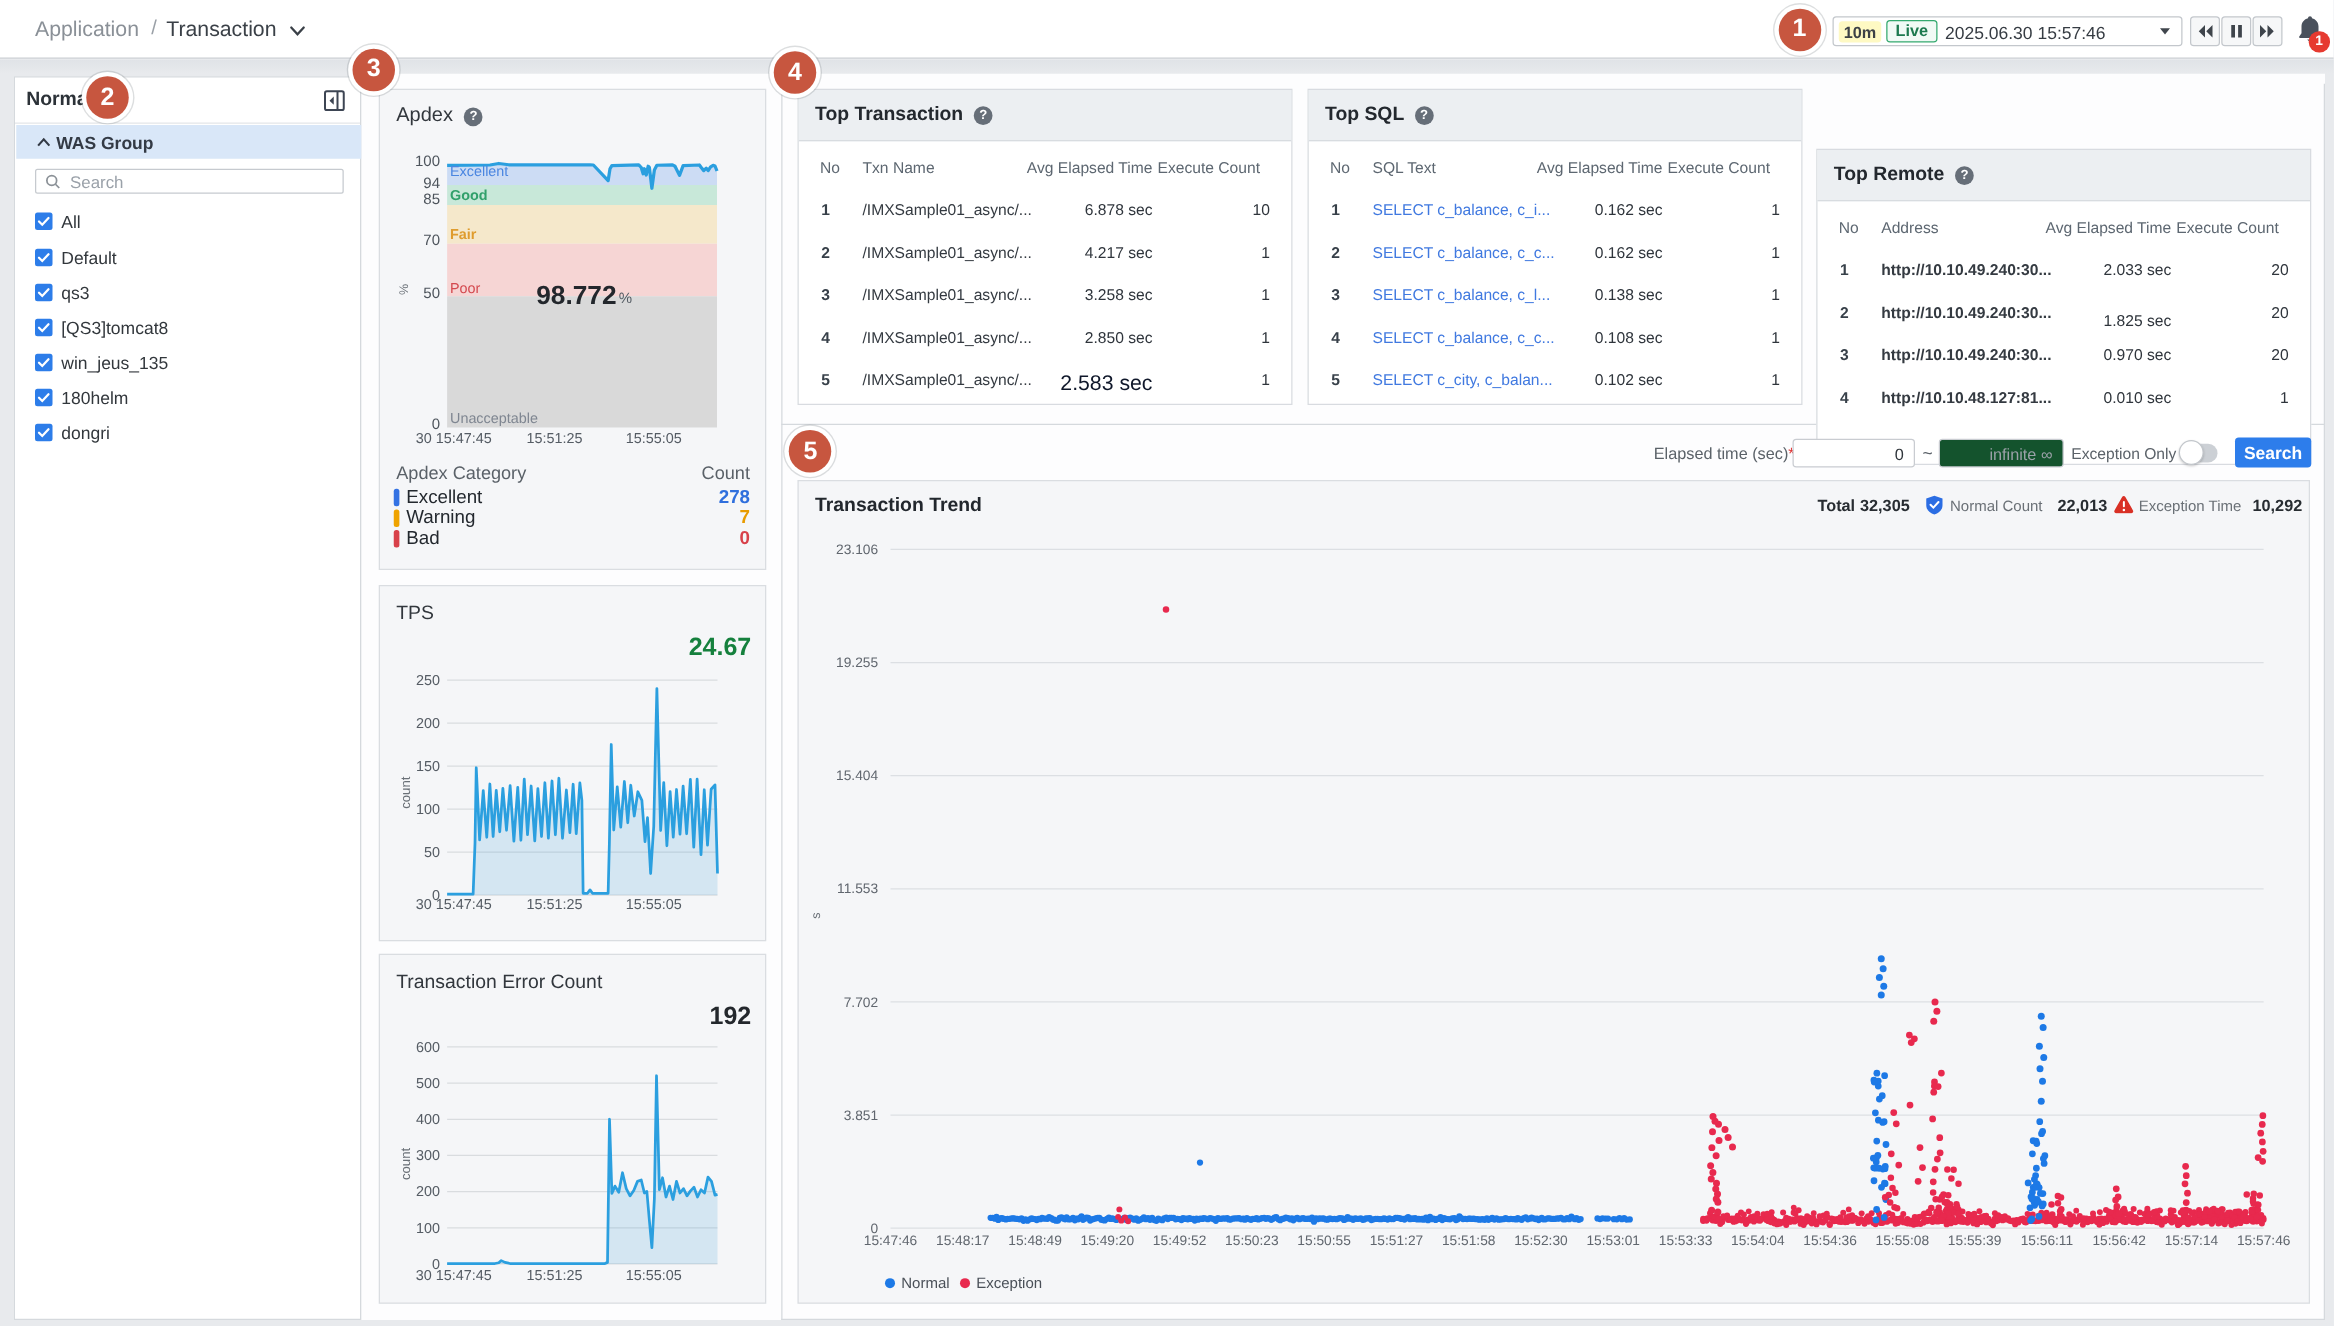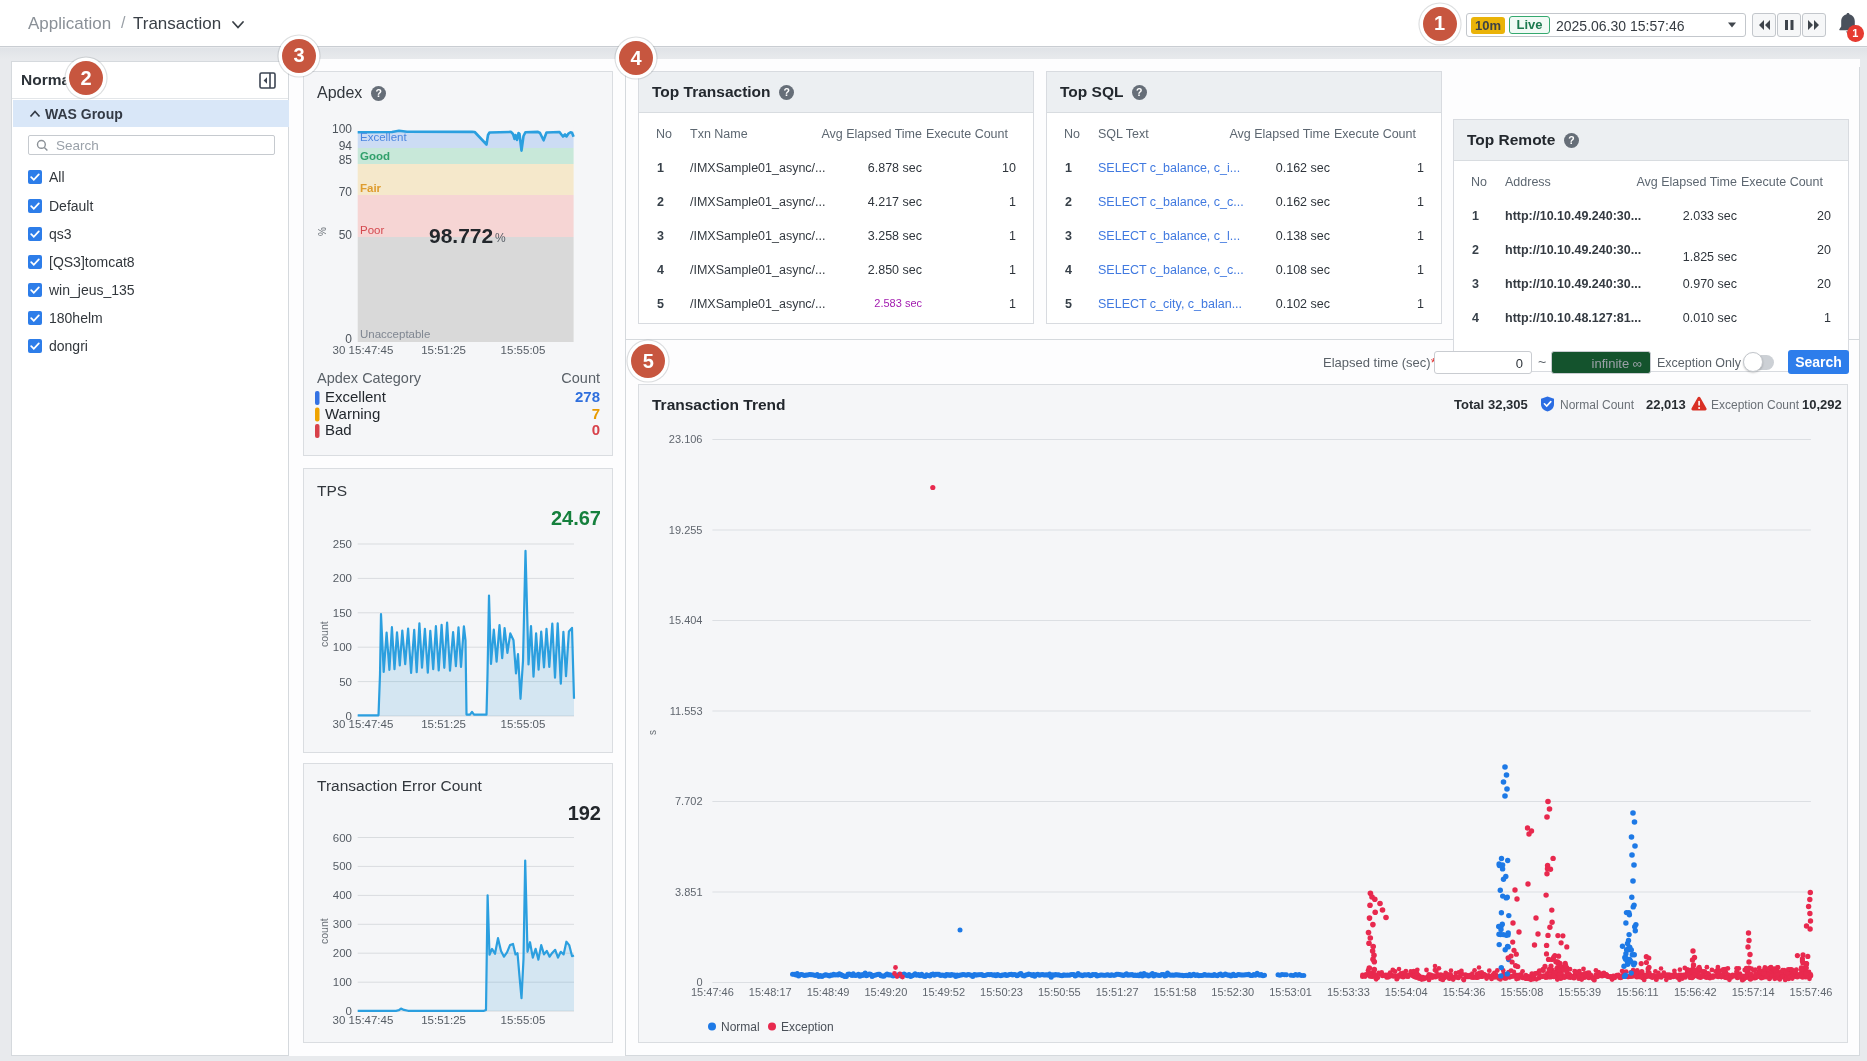--- a/index.html
+++ b/index.html
@@ -21,21 +21,21 @@
 <div class="abs" style="left:0; top:0; width:1867px; height:47px; background:#fff; border-bottom:1px solid #c9cdd2; z-index:10;"></div>
 <div class="abs" style="left:0; top:48px; width:1867px; height:11px; background:linear-gradient(#e0e3e7,#e8eaed); z-index:9;"></div>
 <div class="abs" style="left:28px; top:14px; font-size:17px; color:#8a9097; z-index:11;">Application</div>
 <div class="abs" style="left:121px; top:14px; font-size:16px; color:#9aa0a7; z-index:11;">/</div>
 <div class="abs" style="left:133px; top:14px; font-size:17px; color:#3a4047; font-weight:500; z-index:11;">Transaction</div>
 <svg class="abs" style="left:231px; top:20px; z-index:11;" width="14" height="10" viewBox="0 0 14 10">
     <path d="M2 2 L7 7.5 L12 2" stroke="#3a4047" stroke-width="1.8" fill="none" stroke-linecap="round"></path>
   </svg>
 
 <div class="abs" style="left:1466px; top:13px; width:280px; height:24px; background:#fff; border:1px solid #c3c7cc; border-radius:3px; z-index:11;"></div>
-<div class="abs" style="left:1471px; top:16.5px; width:34px; height:17px; background:#eab308; border-radius:3px; font-size:13px; font-weight:bold; color:#3c4146; text-align:center; line-height:17px; z-index:12;">10m</div>
+<div class="abs" style="left:1471px; top:16.5px; width:34px; height:17px; background:#fef9c3; border-radius:3px; font-size:13px; font-weight:bold; color:#3c4146; text-align:center; line-height:17px; z-index:12;">10m</div>
 <div class="abs" style="left:1509px; top:16px; width:41px; height:18px; background:#f1faf5; border:1px solid #35a96f; border-radius:3px; font-size:13px; font-weight:bold; color:#1d7a4f; text-align:center; line-height:16px; z-index:12;">Live</div>
 <div class="abs" style="left:1556px; top:17.5px; font-size:14px; color:#363c43; z-index:12;">2025.06.30 15:57:46</div>
 <svg class="abs" style="left:1727px; top:21px; z-index:12;" width="10" height="8" viewBox="0 0 10 8">
     <path d="M1 1.5 L5 6.5 L9 1.5 Z" fill="#40464d"></path>
   </svg>
 
 <div class="abs" style="left:1752px; top:13px; width:24px; height:24px; background:#f6f7f8; border:1px solid #c3c7cc; border-radius:3px; z-index:11;">
  <svg width="22" height="22" viewBox="0 0 22 22">
       <path d="M11 6 L6 11 L11 16 Z M17 6 L12 11 L17 16 Z" fill="#3e444b"></path>
     </svg></div>
@@ -232,21 +232,21 @@
 <div class="abs" style="left:18px; top:157px; font-size:12.5px; font-weight:bold; color:#374049;">3</div>
 <div class="abs" style="left:51px; top:157px; font-size:12.5px; font-weight:normal; color:#343a41;">/IMXSample01_async/...</div>
 <div class="abs" style="left:150px; top:157px; width:133px; font-size:12.5px; color:#2f353c; text-align:right;">3.258 sec</div>
 <div class="abs" style="left:272px; top:157px; width:105px; font-size:12.5px; color:#2f353c; text-align:right;">1</div>
 <div class="abs" style="left:18px; top:191px; font-size:12.5px; font-weight:bold; color:#374049;">4</div>
 <div class="abs" style="left:51px; top:191px; font-size:12.5px; font-weight:normal; color:#343a41;">/IMXSample01_async/...</div>
 <div class="abs" style="left:150px; top:191px; width:133px; font-size:12.5px; color:#2f353c; text-align:right;">2.850 sec</div>
 <div class="abs" style="left:272px; top:191px; width:105px; font-size:12.5px; color:#2f353c; text-align:right;">1</div>
 <div class="abs" style="left:18px; top:225px; font-size:12.5px; font-weight:bold; color:#374049;">5</div>
 <div class="abs" style="left:51px; top:225px; font-size:12.5px; font-weight:normal; color:#343a41;">/IMXSample01_async/...</div>
-<div class="abs" style="left:150px; top:225px; width:133px; font-size:11px; color:#a21caf; text-align:right;">2.583 sec</div>
+<div class="abs" style="left:150px; top:225px; width:133px; font-size:17px; color:#0f172a; text-align:right;">2.583 sec</div>
 <div class="abs" style="left:272px; top:225px; width:105px; font-size:12.5px; color:#2f353c; text-align:right;">1</div>
 </div>
 
 <div class="tbl-panel" style="left:1046px; top:71px; width:396px; height:253px; z-index:6;">
 <div class="abs" style="left:0; top:0; width:394px; height:41px; background:#eceff2; border-bottom:1px solid #d8dce0;"></div>
 <div class="abs" style="left:13px; top:11px; font-size:15.5px; font-weight:bold; color:#23282e;">Top SQL &nbsp;<span class="qmark">?</span></div>
 <div class="abs" style="left:17px; top:55px; font-size:12.5px; color:#5d6771;">No</div>
 <div class="abs" style="left:51px; top:55px; font-size:12.5px; color:#5d6771;">SQL Text</div>
 <div class="abs" style="left:150px; top:55px; width:133px; font-size:12.5px; color:#5d6771; text-align:right;">Avg Elapsed Time</div>
 <div class="abs" style="left:272px; top:55px; width:97px; font-size:12.5px; color:#5d6771; text-align:right;">Execute Count</div>
@@ -318,21 +318,21 @@
       <path d="M7.5 0.5 L14 2.8 L14 8 C14 12 11.2 14.6 7.5 15.5 C3.8 14.6 1 12 1 8 L1 2.8 Z" fill="#2b6de3"></path>
       <path d="M4.4 7.8 L6.7 10.1 L10.8 5.6" stroke="#fff" stroke-width="1.6" fill="none" stroke-linecap="round"></path>
     </svg>
   <div class="abs" style="left:921px; top:13px; font-size:12px; color:#6a7076;">Normal Count</div>
   <div class="abs" style="left:1007px; top:12px; font-size:13px; color:#272c31; font-weight:bold;">22,013</div>
   <svg class="abs" style="left:1052px; top:11px;" width="16" height="15" viewBox="0 0 16 15">
       <path d="M8 0.8 C8.5 0.8 9 1.1 9.3 1.6 L15.4 12.3 C16 13.3 15.3 14.5 14.1 14.5 L1.9 14.5 C0.7 14.5 0 13.3 0.6 12.3 L6.7 1.6 C7 1.1 7.5 0.8 8 0.8 Z" fill="#d93025"></path>
       <rect x="7.3" y="4.7" width="1.6" height="5" rx="0.8" fill="#fff"></rect>
       <circle cx="8.1" cy="12" r="1" fill="#fff"></circle>
     </svg>
-  <div class="abs" style="left:1072px; top:13px; font-size:12px; color:#6a7076;">Exception Count</div>
+  <div class="abs" style="left:1072px; top:13px; font-size:12px; color:#6a7076;">Exception Time</div>
   <div class="abs" style="left:1163px; top:12px; font-size:13px; color:#272c31; font-weight:bold;">10,292</div>
   <svg class="abs" style="left:0; top:0;" width="1208" height="657" viewBox="0 0 1208 657" font-family="Liberation Sans, sans-serif">
     <line x1="73.4" y1="54.5" x2="1171.9" y2="54.5" stroke="#dcdfe3" stroke-width="1"></line>
       <text x="63.5" y="58.3" font-size="11" fill="#60666e" text-anchor="end">23.106</text>
       <line x1="73.4" y1="145" x2="1171.9" y2="145" stroke="#dcdfe3" stroke-width="1"></line>
       <text x="63.5" y="148.8" font-size="11" fill="#60666e" text-anchor="end">19.255</text>
       <line x1="73.4" y1="235.5" x2="1171.9" y2="235.5" stroke="#dcdfe3" stroke-width="1"></line>
       <text x="63.5" y="239.3" font-size="11" fill="#60666e" text-anchor="end">15.404</text>
       <line x1="73.4" y1="326" x2="1171.9" y2="326" stroke="#dcdfe3" stroke-width="1"></line>
       <text x="63.5" y="329.8" font-size="11" fill="#60666e" text-anchor="end">11.553</text>

